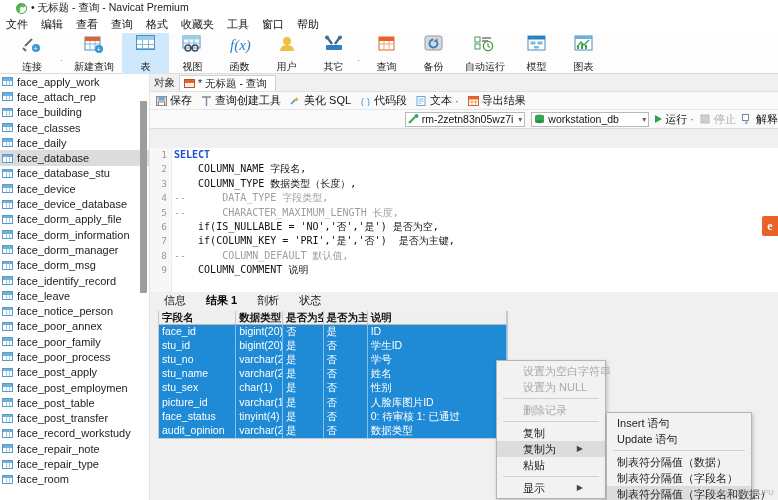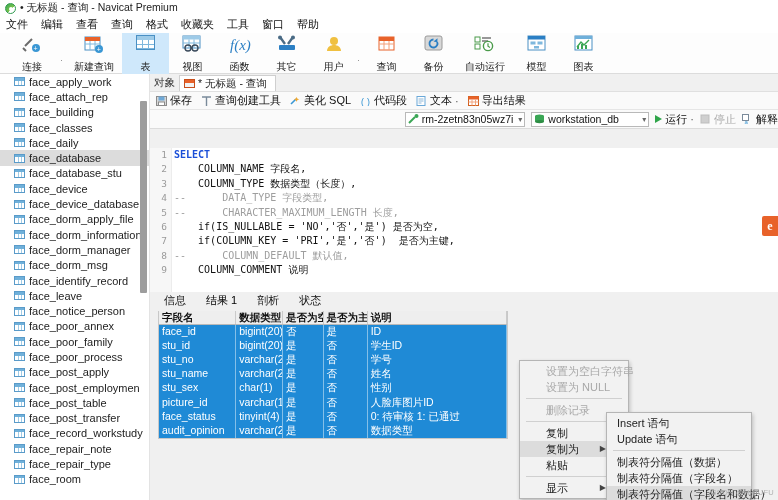--- a/index.html
+++ b/index.html
@@ -6,21 +6,21 @@
   html, body {
     width: 778px; height: 500px; overflow: hidden;
     font-family: "Liberation Sans", "DejaVu Sans", sans-serif;
     font-size: 11px; color: #1a1a1a; background: #ffffff;
   }
   #app { position: relative; width: 778px; height: 500px; background: #f5f5f5; }
 
   
   .titlebar {
     height: 16px; background: #ffffff; display: flex; align-items: center;
-    padding-left: 5px; font-size: 10.5px; color: #222;
+    padding-left: 16px; font-size: 10.5px; color: #222;
   }
   .nav-logo {
     width: 11px; height: 11px; border-radius: 50%;
     background: linear-gradient(135deg,#3aa655 0%,#7ec64a 60%,#ffffff 60%);
     border: 1.5px solid #2f9a4e; margin-right: 4px; flex: none;
     position: relative;
   }
   .nav-logo::after {
     content:""; position:absolute; left:3px; top:3px; width:4px; height:4px;
     border-radius:50%; background:#ffffff;
@@ -64,21 +64,21 @@
 
   
   .body { position:absolute; left:0; top:74px; right:0; bottom:0; }
 
   
   .leftpane {
     position:absolute; left:0; top:0; width:150px; bottom:0;
     background:#ffffff; overflow:hidden; border-right:1px solid #e3e3e3;
   }
   .tbl-item {
-    height: 15.3px; display:flex; align-items:center; padding-left:14px;
+    height: 15.3px; display:flex; align-items:center; padding-left:2px;
     font-size: 11px; color:#222; white-space: nowrap; cursor: default;
   }
   .tbl-item.hl { background:#dcdcdc; }
   .mini-grid {
     width: 11px; height: 9px; border: 1px solid #5a9bc9; background:#fff;
     margin-right: 4px; flex: none; position: relative;
   }
   .mini-grid::before { content:""; position:absolute; left:0; right:0; top:0; height:2.5px; background:#6fb0da; }
   .mini-grid::after {
     content:""; position:absolute; left:0; top:2.5px; right:0; bottom:0;
@@ -129,21 +129,21 @@
   .code { position:absolute; left:24px; top:0; right:0; bottom:0;
           font-family:"DejaVu Sans Mono","Liberation Mono",monospace; font-size:10px; }
   .cl { height:14.4px; line-height:14.4px; white-space:pre; color:#111; }
   .kw { color:#1b4fd8; font-weight:bold; }
   .cmt { color:#9e9e9e; }
 
   
   .restabs { position:absolute; left:0; top:218px; right:0; height:17px; background:#f0f0f0;
              display:flex; align-items:center; gap:0; font-size:11px; padding-left:4px; }
   .rt { padding:0 10px; color:#111; cursor:default; white-space:nowrap; }
-  .rt.on { font-weight:normal; color:#000; }
+  .rt.on { font-weight:bold; color:#000; }
 
   
   .grid { position:absolute; left:8px; top:237px; width:350px; background:#fff;
           border:1px solid #c8c8c8; border-top:none; }
   .grow { display:flex; height:14.2px; align-items:stretch; }
   .ghead { background:#eeeeee; border-bottom:1px solid #b9b9b9; font-weight:bold; color:#111; height:13.6px; }
   .gc { overflow:hidden; white-space:nowrap; padding-left:3px; line-height:13.5px;
         font-size:10.5px; border-right:1px solid rgba(255,255,255,.45); }
   .ghead .gc { border-right:1px solid #cacaca; color:#111; }
   .gbody .grow { background:#1f8ad6; color:#ffffff;justify-content:flex-end; }
@@ -246,38 +246,38 @@
       <div class="ic">
         <svg width="24" height="19" viewBox="0 0 24 19">
             <text x="2" y="15" font-size="15" font-style="italic" font-family="Liberation Serif,serif" fill="#2b7fc4">f(x)</text>
           </svg>
       </div>
       <div class="lbl">函数</div>
     </div>
 
     <div class="rb">
       <div class="ic">
+        <svg width="20" height="17" viewBox="0 0 20 17">
+          <circle cx="10" cy="6" r="4" fill="#f0c040"></circle>
+          <path d="M3 16c0-4 3.5-6 7-6s7 2 7 6z" fill="#f0c040"></path>
+          </svg>
+      </div>
+      <div class="lbl">用户</div>
+    </div>
+
+    <div class="rb">
+      <div class="ic">
         <svg width="22" height="18" viewBox="0 0 22 18">
           <path d="M4 2 L9 9 M17 2 L12 9" stroke="#4a6b85" stroke-width="2.4" fill="none"></path>
           <circle cx="4" cy="2.5" r="2" fill="#4a6b85"></circle>
             <circle cx="17" cy="2.5" r="2" fill="#4a6b85"></circle>
           <rect x="3" y="10" width="16" height="5" rx="1" fill="#2b7fc4"></rect>
           </svg>
       </div>
       <div class="lbl">其它</div>
-    </div>
-
-    <div class="rb">
-      <div class="ic">
-        <svg width="20" height="17" viewBox="0 0 20 17">
-          <circle cx="10" cy="6" r="4" fill="#f0c040"></circle>
-          <path d="M3 16c0-4 3.5-6 7-6s7 2 7 6z" fill="#f0c040"></path>
-          </svg>
-      </div>
-      <div class="lbl">用户</div>
     </div>
     <div class="rb-dot">·</div>
 
     <div class="rb">
       <div class="ic">
         <svg width="20" height="17" viewBox="0 0 20 17">
           <rect x="2" y="2" width="15" height="13" fill="#fff" stroke="#e8622a"></rect>
           <rect x="2" y="2" width="15" height="4" fill="#e8622a"></rect>
           <path d="M2 9h15M7 6v9M12 6v9" stroke="#f3a07a"></path>
           </svg>
@@ -645,21 +645,21 @@
             <div class="gc c4">否</div>
             <div class="gc c5">数据类型</div>
           </div>
         </div>
       </div>
 
       <div class="edge-icon">e</div>
     </div>
   </div>
 
-  <div class="ctx" style="left:519px; top:360px; width:110px;">
+  <div class="ctx" style="left:496px; top:360px; width:110px;">
     <div class="it dis">设置为空白字符串</div>
     <div class="it dis">设置为 NULL</div>
     <div class="sep"></div>
     <div class="it dis">删除记录</div>
     <div class="sep"></div>
     <div class="it">复制</div>
     <div class="it sel">
       <span>复制为</span>
       <span class="arr">▶</span>
     </div>

